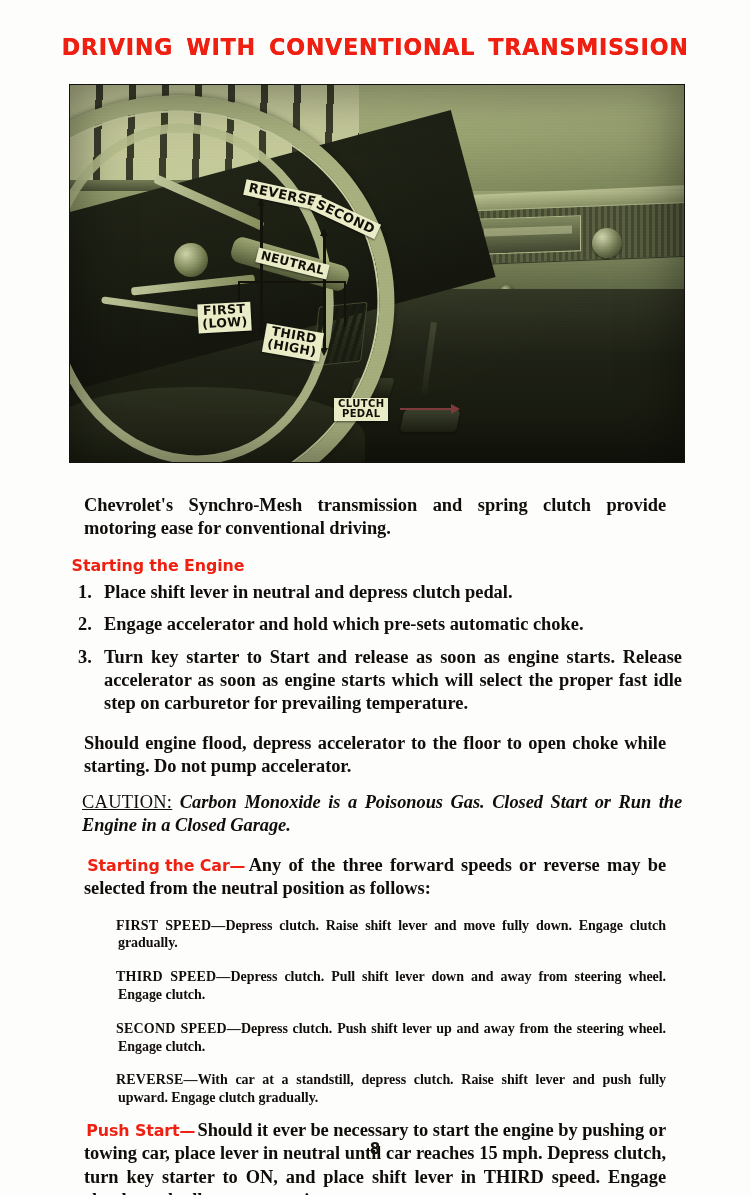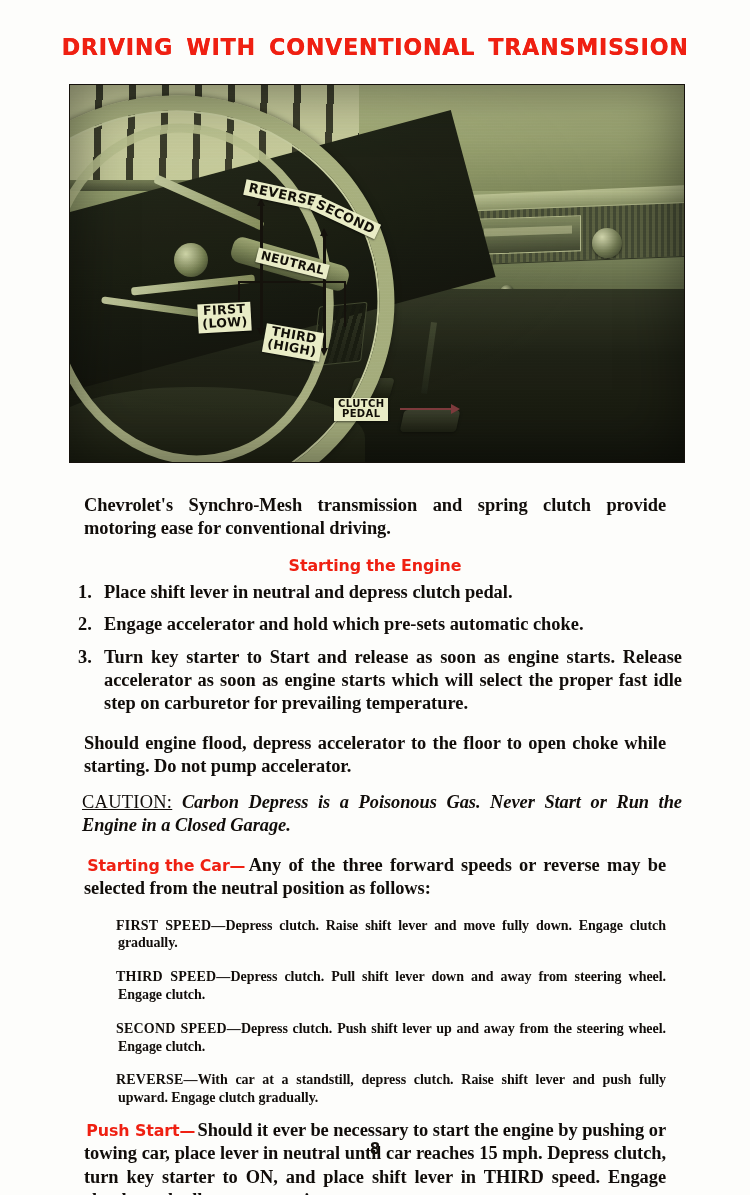--- a/index.html
+++ b/index.html
@@ -379,21 +379,20 @@
     font-family: "DejaVu Sans", "Liberation Sans", sans-serif;
     font-weight: bold;
     color: #ef2012;
     font-size: 16.5px;
     letter-spacing: -0.1px;
     transform: scaleX(0.96);
     display: inline-block;
   }
   .rhead-block {
     margin-bottom: 6px;
-    text-align: center;
   }
 
   ol.steps {
     margin: 0 0 12px 0;
     padding: 0;
     list-style: none;
   }
   ol.steps li {
     position: relative;
     padding-left: 36px;
@@ -539,21 +538,21 @@
       <li>
         <span class="num">3.</span>
         <span>Turn key starter to Start and release as soon as engine starts. Release accelerator as soon as engine starts which will select the proper fast idle step on carburetor for prevailing temperature.</span>
       </li>
     </ol>
 
     <p class="para">Should engine flood, depress accelerator to the floor to open choke while starting. Do not pump accelerator.</p>
 
     <p class="caution">
       <span class="lead">CAUTION:</span>
-      <span class="it">Carbon Depress is a Poisonous Gas. Never Start or Run the Engine in a Closed Garage.</span>
+      <span class="it">Carbon Monoxide is a Poisonous Gas. Closed Start or Run the Engine in a Closed Garage.</span>
     </p>
 
     <p class="blk">
       <span class="rhead">Starting the Car—</span><span>Any of the three forward speeds or reverse may be selected from the neutral position as follows:</span>
     </p>
 
     <div class="speeds">
       <p class="speed">
         <span class="lbl">FIRST SPEED—</span><span>Depress clutch. Raise shift lever and move fully down. Engage clutch gradually.</span>
       </p>

